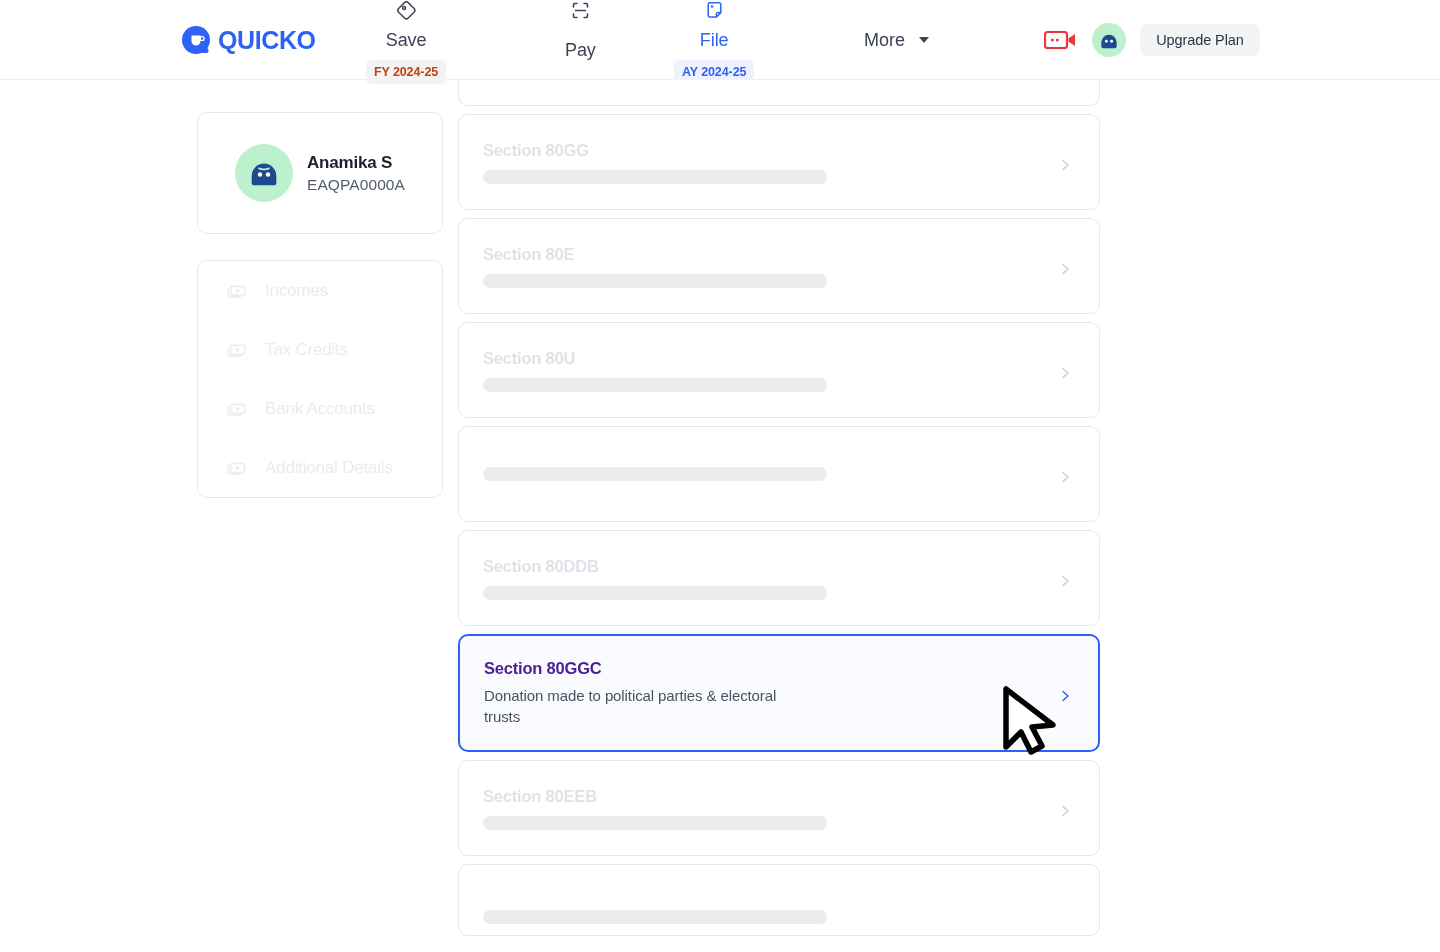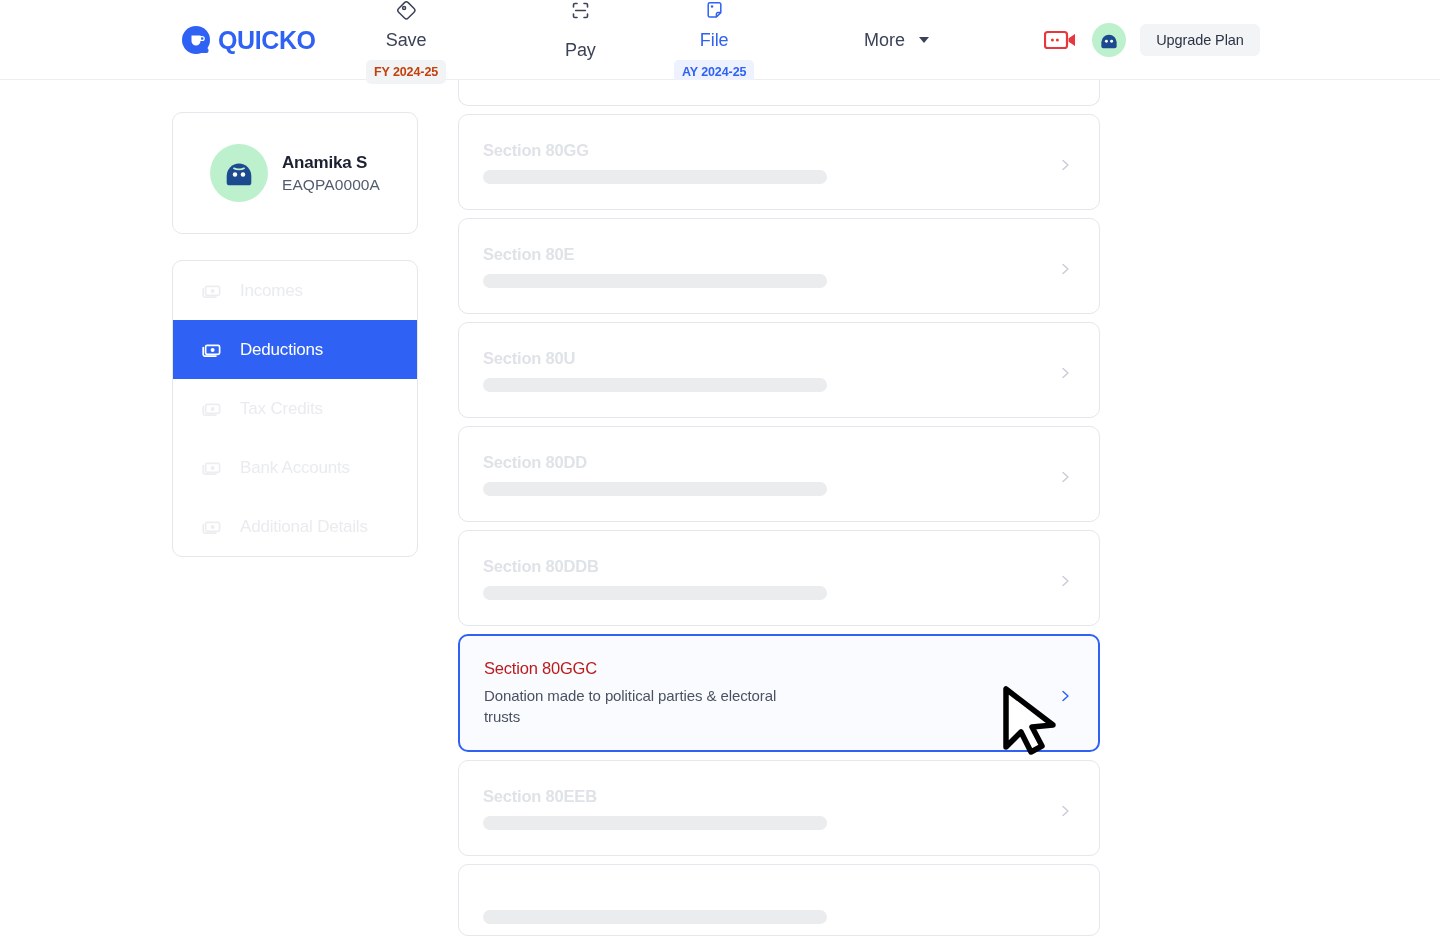--- a/index.html
+++ b/index.html
@@ -74,21 +74,21 @@
   .upgrade-btn {
     position: absolute; left: 1140px; top: 24px;
     width: 120px; height: 32px; border-radius: 6px;
     background: #f3f4f6; border: none;
     font-family: "Liberation Sans", sans-serif;
     font-size: 14.5px; color: #2c3345; letter-spacing: -0.1px;
     cursor: pointer;
   }
 
   
-  .sidebar { position: absolute; left: 172px; top: 112px; width: 232px; }
+  .sidebar { position: absolute; left: 197px; top: 112px; width: 232px; }
   .profile-card {
     width: 246px; height: 122px;
     border: 1px solid #e4e7eb; border-radius: 10px;
     background: #ffffff;
     display: flex; align-items: center; justify-content: center; gap: 14px;
   }
   .profile-avatar {
     width: 58px; height: 58px; border-radius: 50%;
     background: #bdf0cd;
     display: flex; align-items: center; justify-content: center;
@@ -143,21 +143,21 @@
     transform: translateY(-50%);
     width: 11px; height: 11px;
   }
 
   .card.active {
     height: 118px;
     border: 2px solid #2f62f4;
     background: #fafbff;
   }
   .active-title {
-    font-size: 16.5px; font-weight: 400; color: #b91c1c;
+    font-size: 16.5px; font-weight: 700; color: #4c1d95;
     letter-spacing: -0.2px; margin-bottom: 7px;
   }
   .active-desc {
     font-size: 15px; color: #4a5262; line-height: 21px;
     letter-spacing: -0.1px; max-width: 300px;
   }
   .card.active .chev { right: 27px; }
 
   
   .card.partial { height: 26px; margin-bottom: 8px; border-bottom-left-radius: 10px; border-bottom-right-radius: 10px; border-top-left-radius: 0; border-top-right-radius: 0; border-top: none; }
@@ -274,30 +274,20 @@
         <span class="menu-icon">
           <svg viewBox="0 0 20 20" width="20" height="20">
             <rect x="4.6" y="5.4" width="14" height="9" rx="1.6" fill="none" stroke="#e9ebee" stroke-width="1.7"></rect>
             <circle cx="11.6" cy="9.9" r="2" fill="#e9ebee"></circle>
             <path d="M2.2 7.6v7a1.6 1.6 0 0 0 1.6 1.6h11" fill="none" stroke="#e9ebee" stroke-width="1.7" stroke-linecap="round"></path>
           </svg>
         </span>
         <span class="menu-label">Incomes</span>
       </div>
 
-      <div class="menu-item is-active">
-        <span class="menu-icon">
-          <svg viewBox="0 0 20 20" width="20" height="20">
-            <rect x="4.6" y="5.4" width="14" height="9" rx="1.6" fill="none" stroke="#ffffff" stroke-width="1.7"></rect>
-            <circle cx="11.6" cy="9.9" r="2" fill="#ffffff"></circle>
-            <path d="M2.2 7.6v7a1.6 1.6 0 0 0 1.6 1.6h11" fill="none" stroke="#ffffff" stroke-width="1.7" stroke-linecap="round"></path>
-          </svg>
-        </span>
-        <span class="menu-label">Deductions</span>
-      </div>
 
       <div class="menu-item">
         <span class="menu-icon">
           <svg viewBox="0 0 20 20" width="20" height="20">
             <rect x="4.6" y="5.4" width="14" height="9" rx="1.6" fill="none" stroke="#e9ebee" stroke-width="1.7"></rect>
             <circle cx="11.6" cy="9.9" r="2" fill="#e9ebee"></circle>
             <path d="M2.2 7.6v7a1.6 1.6 0 0 0 1.6 1.6h11" fill="none" stroke="#e9ebee" stroke-width="1.7" stroke-linecap="round"></path>
           </svg>
         </span>
         <span class="menu-label">Tax Credits</span>
@@ -363,21 +353,20 @@
       </div>
       <span class="chev">
         <svg viewBox="0 0 11 11" width="11" height="11">
             <path d="M3 1l5 4.5L3 10" fill="none" stroke="#c6ccd4" stroke-width="1.4" stroke-linecap="round" stroke-linejoin="round"></path>
           </svg>
       </span>
     </div>
 
     <div class="card skeleton">
       <div class="card-body">
-        <div class="skel-title">Section 80DD</div>
         <div class="skel-bar"></div>
       </div>
       <span class="chev">
         <svg viewBox="0 0 11 11" width="11" height="11">
             <path d="M3 1l5 4.5L3 10" fill="none" stroke="#c6ccd4" stroke-width="1.4" stroke-linecap="round" stroke-linejoin="round"></path>
           </svg>
       </span>
     </div>
 
     <div class="card skeleton">

